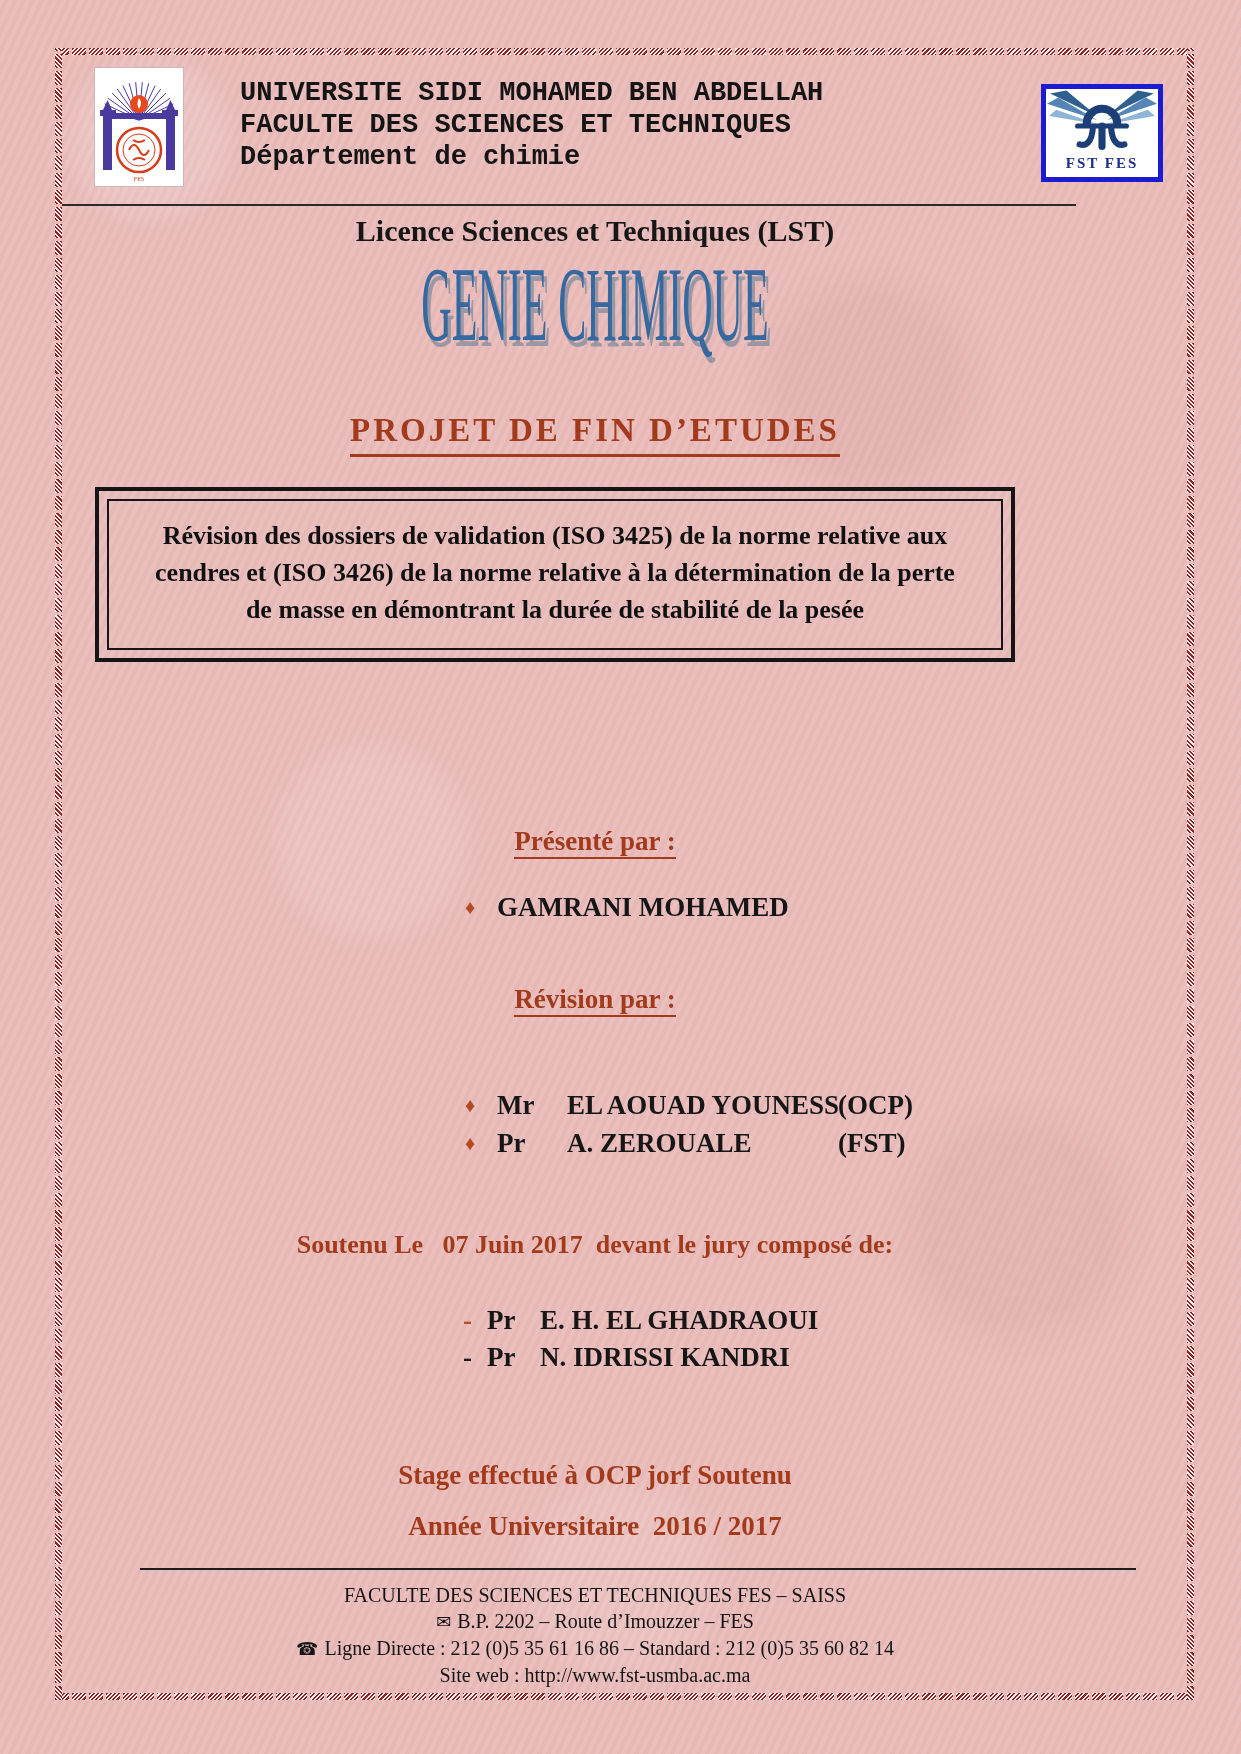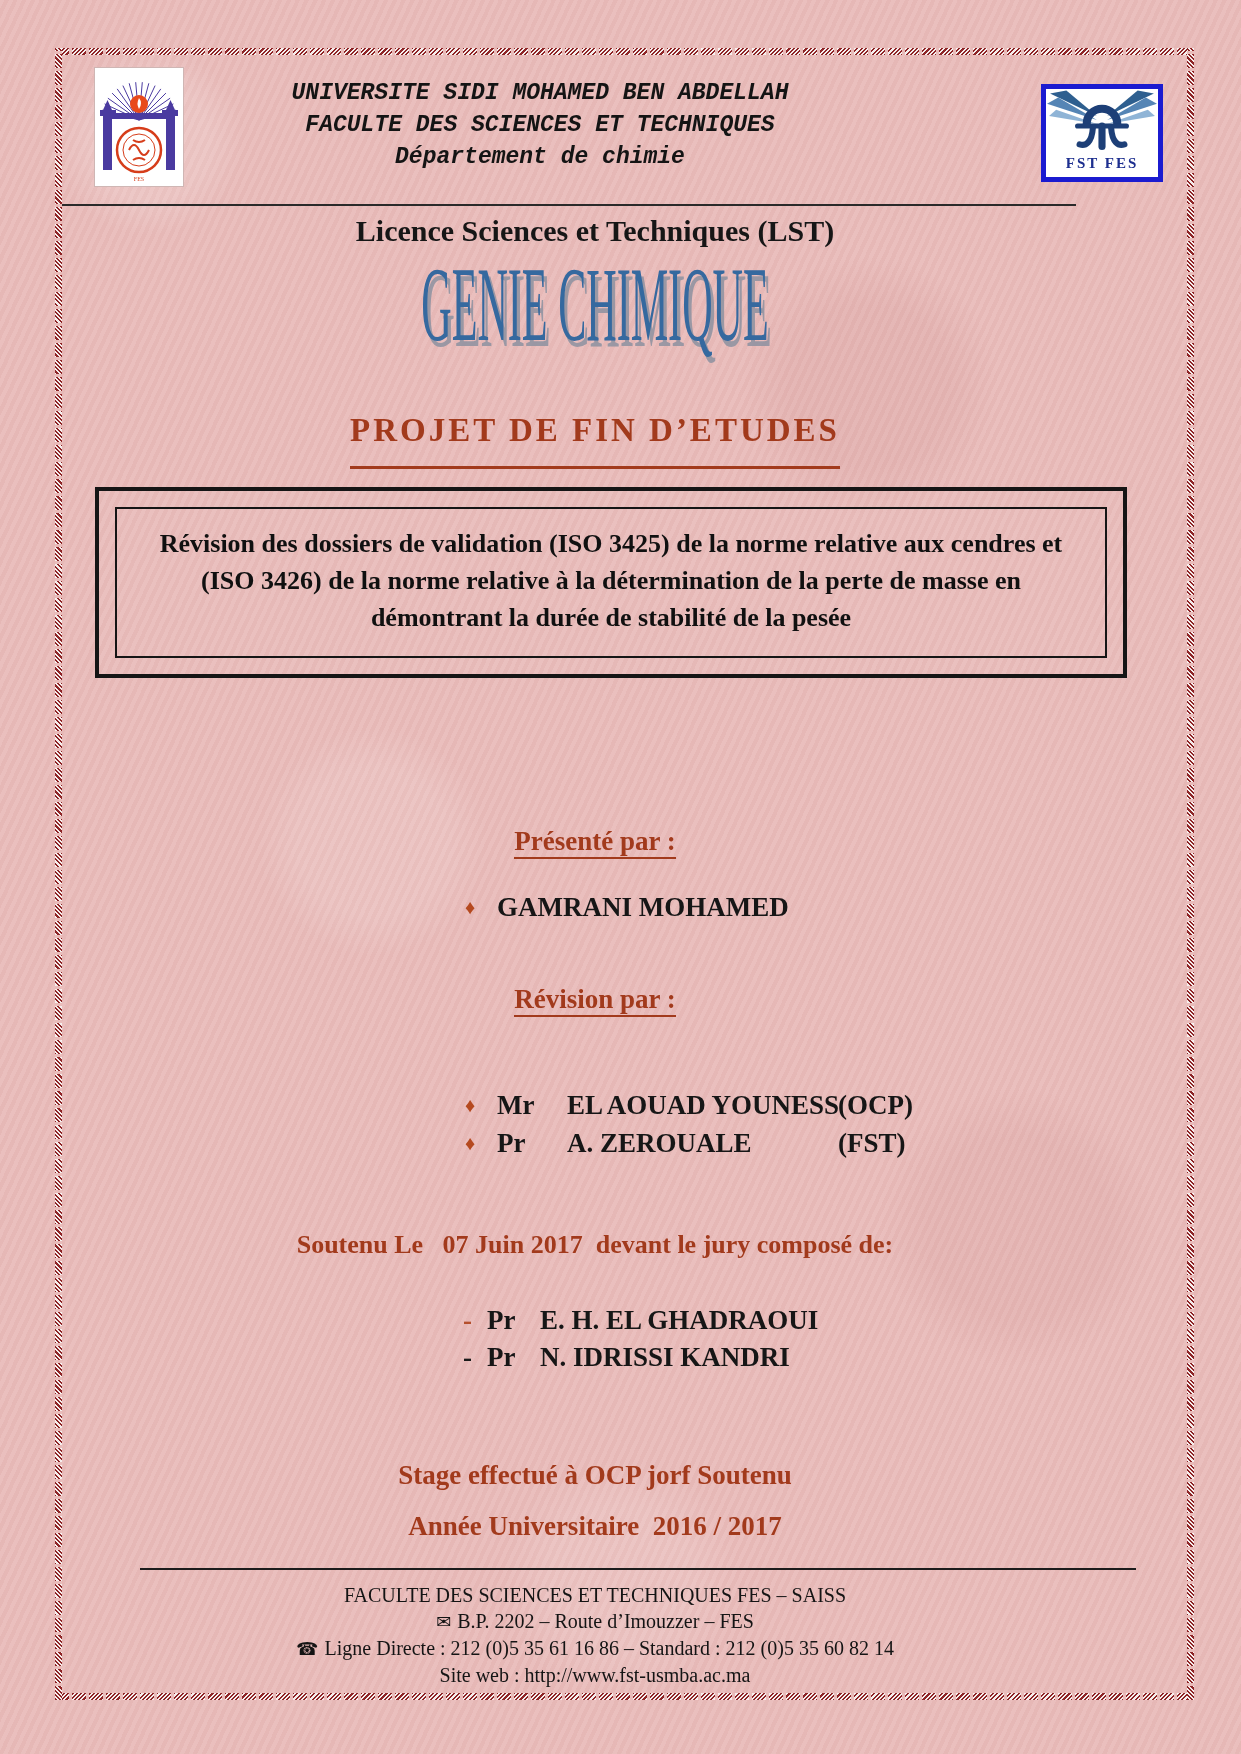--- a/index.html
+++ b/index.html
@@ -27,35 +27,35 @@
       repeating-linear-gradient(45deg, #8e2426 0 1.5px, #f6efee 1.5px 3px);}
   .fr-top{top:48px;} .fr-bottom{top:1693px;} .fr-left{left:55px;} .fr-right{right:47px;}
 
   .abs{position:absolute;}
   .ctr{left:30px; width:1130px; text-align:center;}
 
   .uni-logo{left:95px; top:68px; width:88px; height:118px; background:#fff; box-shadow:0 0 0 1px #cfb6b4;}
   .fst-logo{left:1041px; top:84px; width:122px; height:98px; background:#fff; border:5px solid #1b1bd0; box-sizing:border-box; text-align:center;}
   .fst-label{font-family:"Liberation Serif",serif; font-weight:bold; font-size:15px; letter-spacing:2px; color:#1d2f8f; margin-top:-4px;}
 
-  .hdr{left:240px; top:77px; width:600px; text-align:center;
+  .hdr{left:240px; top:77px; width:600px; 
        font-family:"Liberation Mono","DejaVu Sans Mono",monospace; font-weight:bold;
-       font-size:23px; line-height:32px; color:#141414; white-space:nowrap;font-style:italic;}
+       font-size:27px; line-height:32px; color:#141414; white-space:nowrap;}
 
   .rule1{left:62px; top:204px; width:1014px; height:2px; background:#2a2a2a;}
   .rule2{left:140px; top:1568px; width:996px; height:2px; background:#1c1c1c;}
 
   .program{top:214px; font-weight:bold; font-size:30px;}
   .genie{top:258px; color:#35699f; font-size:78px; line-height:78px; font-weight:normal;
          transform:scale(0.54,1.35); transform-origin:50% 20%;
          text-shadow:6px 4px 0 rgba(140,145,160,.85); white-space:nowrap;}
   .projet{top:412px; font-weight:bold; font-size:33px; letter-spacing:3px; color:#a23a1c;}
-  .projet span{border-bottom:3px solid #a23a1c; padding-bottom:18px;}
-
-  .titlebox{left:95px; top:487px; width:1032px; border:4px solid #151515; padding:16px; box-sizing:border-box; background:rgba(255,255,255,0.02);}
+  .projet span{border-bottom:3px solid #a23a1c; padding-bottom:6px;}
+
+  .titlebox{left:95px; top:487px; width:920px; border:4px solid #151515; padding:8px; box-sizing:border-box; background:rgba(255,255,255,0.02);}
   .titlebox-inner{border:2px solid #151515; padding:16px 42px 20px 42px; text-align:center;
                   font-weight:bold; font-size:26px; line-height:37px; color:#101010;}
 
   .sec-label{font-weight:bold; font-size:27px; color:#a23a1c;}
   .sec-label span{border-bottom:2px solid #a23a1c; padding-bottom:1px;}
   .presente{top:826px;}
   .encadre{top:984px;}
 
   .row{position:absolute; left:465px; white-space:nowrap; font-size:27px; font-weight:bold;}
   .bullet{display:inline-block; width:32px; color:#b5491f; font-size:20px; vertical-align:2px;}

